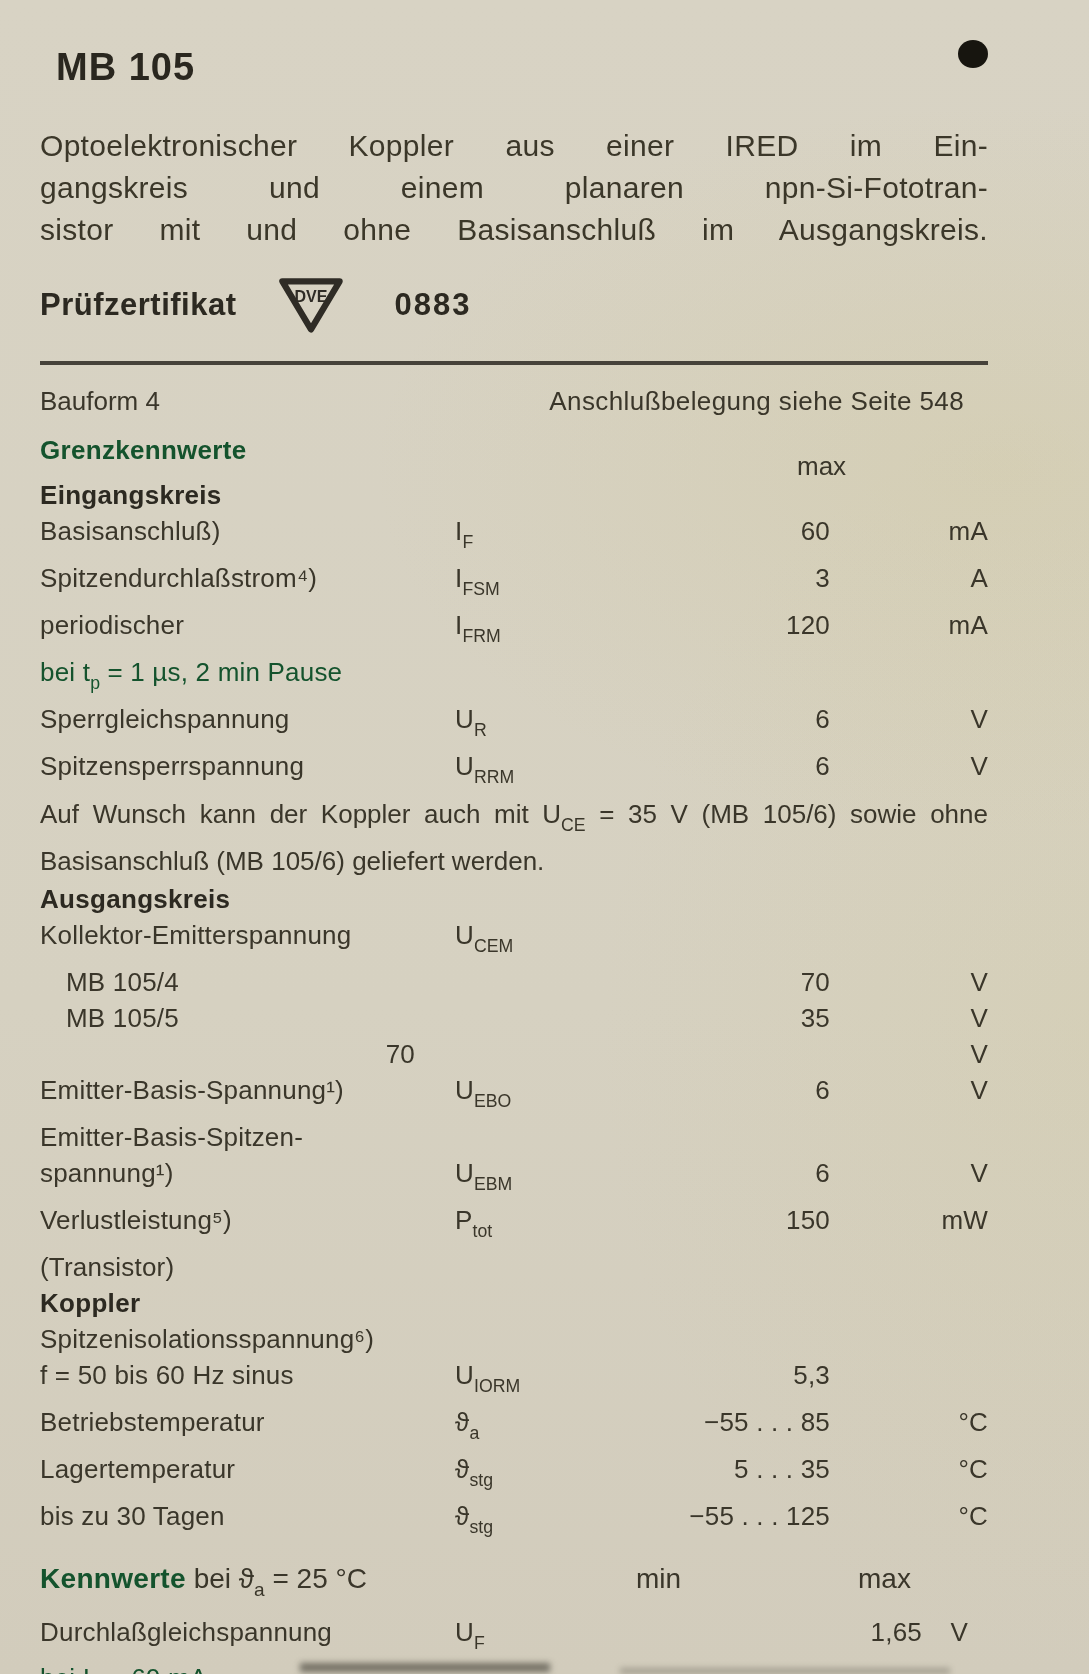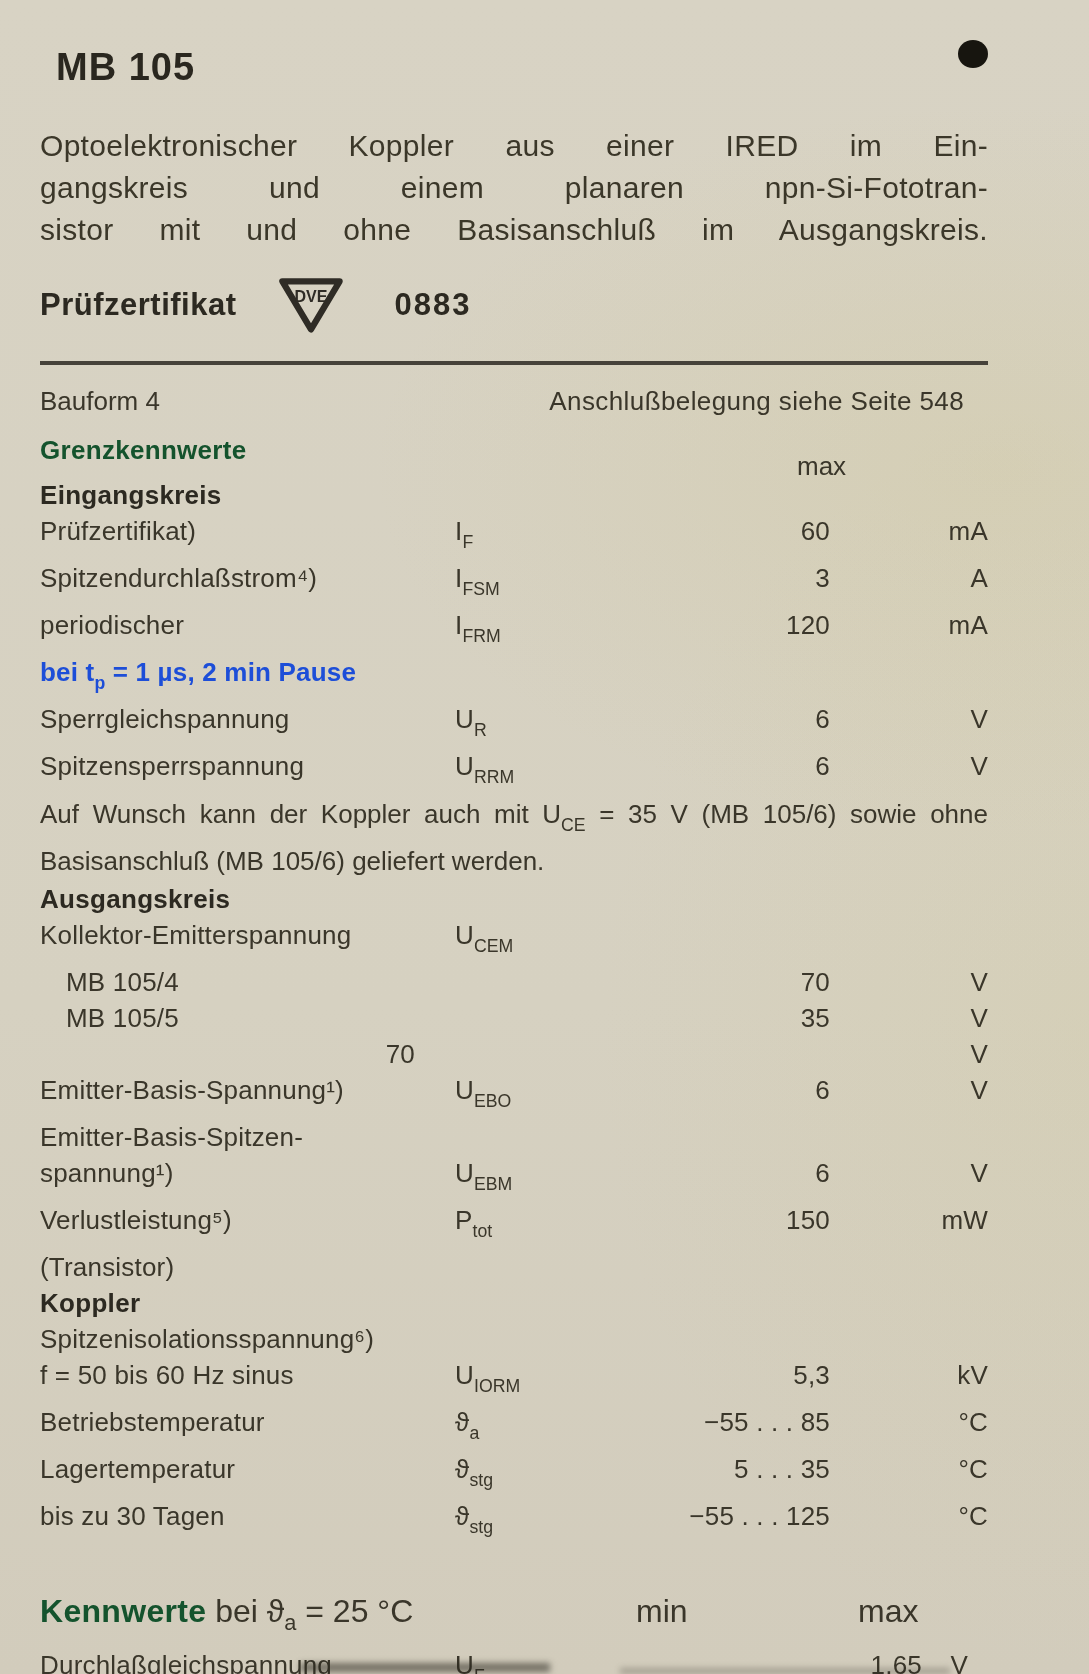--- a/index.html
+++ b/index.html
@@ -22,31 +22,31 @@
   .vde-logo{margin-left:38px;display:inline-flex;}
   .cert-number{font-size:31px;font-weight:700;margin-left:46px;letter-spacing:2px;color:#2c2921;}
   .rule{height:4px;background:#46423a;margin-top:26px;}
   .bauform-row{display:flex;justify-content:space-between;margin-top:18px;font-size:26px;line-height:36px;}
   .bauform-row .right{padding-right:24px;letter-spacing:0.4px;}
   .grenz-row{position:relative;margin-top:16px;font-size:26px;height:42px;}
   .bold-h{font-weight:700;color:#14532d;letter-spacing:0.3px;}
   .grenz-max{position:absolute;left:757px;top:16px;}
   .sec-head{font-size:26px;font-weight:700;line-height:36px;color:#2c2921;letter-spacing:0.3px;}
   .trow{display:flex;font-size:26px;line-height:36px;letter-spacing:0.2px;}
-  .trow.bold{font-weight:700;color:#1d4ed8;}
+  .trow.bold{font-weight:400;color:#14532d;}
   .c-label{width:415px;flex:none;box-sizing:border-box;}
   .indent .c-label{padding-left:26px;}
   .c-sym{width:175px;flex:none;}
   .c-val{width:200px;flex:none;text-align:right;}
   .c-unit{flex:1;text-align:right;}
   .c-valk{width:292px;flex:none;text-align:right;}
   .c-unitk{width:46px;flex:none;text-align:right;}
   sub{font-size:68%;vertical-align:-22%;letter-spacing:0;}
   .note{font-size:26px;line-height:36px;margin:2px 0;}
-  .kw-head{position:relative;font-size:32px;line-height:36px;margin-top:48px;margin-bottom:6px;}
+  .kw-head{position:relative;font-size:28px;line-height:36px;margin-top:16px;margin-bottom:6px;}
   .kw-min{position:absolute;left:596px;}
   .kw-max{position:absolute;left:818px;}
   .smudge{position:absolute;background:rgba(38,36,28,0.55);filter:blur(3px);}
   .smudge.s1{left:300px;bottom:2px;width:250px;height:9px;}
   .smudge.s2{left:620px;bottom:0;width:330px;height:6px;opacity:.5;}
 </style>
 </head>
 <body>
 
 <div class="content">
@@ -81,21 +81,21 @@
   </div>
 
   <div class="grenz-row">
     <span class="bold-h">Grenzkennwerte</span>
     <span class="grenz-max">max</span>
   </div>
 
   <div class="sec-head">Eingangskreis</div>
   <div>
       <div class="trow">
-        <span class="c-label">Prüfzertifikat)</span>
+        <span class="c-label">Basisanschluß)</span>
         <span class="c-sym">I<sub>F</sub></span>
         <span class="c-val">60</span>
         <span class="c-unit">mA</span>
       </div>
       <div class="trow">
         <span class="c-label">Spitzendurchlaßstrom⁴)</span>
         <span class="c-sym">I<sub>FSM</sub></span>
         <span class="c-val">3</span>
         <span class="c-unit">A</span>
       </div>
@@ -192,21 +192,20 @@
       <div class="trow">
         <span class="c-label">Spitzenisolationsspannung⁶)</span>
         <span class="c-sym"></span>
         <span class="c-val"></span>
         <span class="c-unit"></span>
       </div>
       <div class="trow">
         <span class="c-label">f = 50 bis 60 Hz sinus</span>
         <span class="c-sym">U<sub>IORM</sub></span>
         <span class="c-val">5,3</span>
-        <span class="c-unit">kV</span>
       </div>
       <div class="trow">
         <span class="c-label">Betriebstemperatur</span>
         <span class="c-sym">ϑ<sub>a</sub></span>
         <span class="c-val">−55 . . . 85</span>
         <span class="c-unit">°C</span>
       </div>
       <div class="trow">
         <span class="c-label">Lagertemperatur</span>
         <span class="c-sym">ϑ<sub>stg</sub></span>

